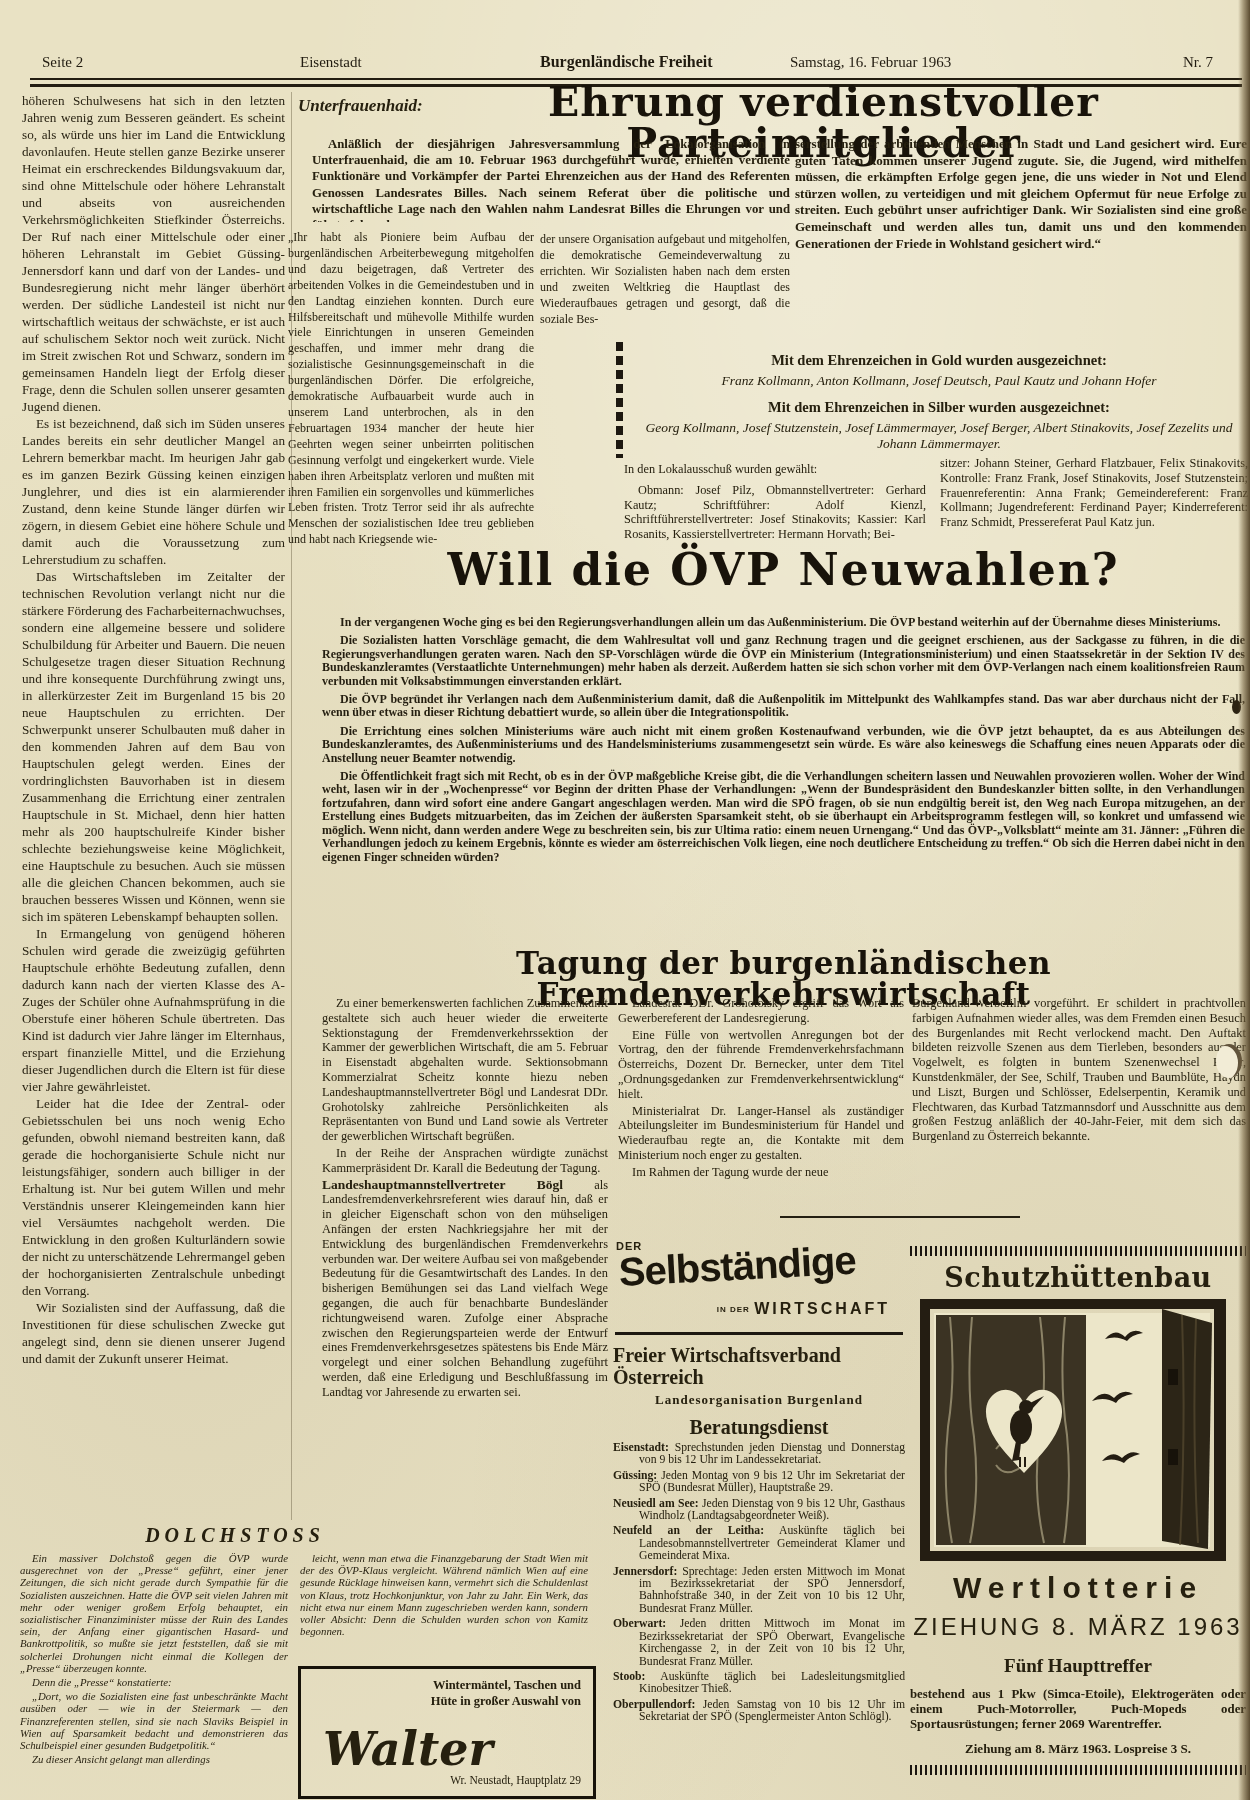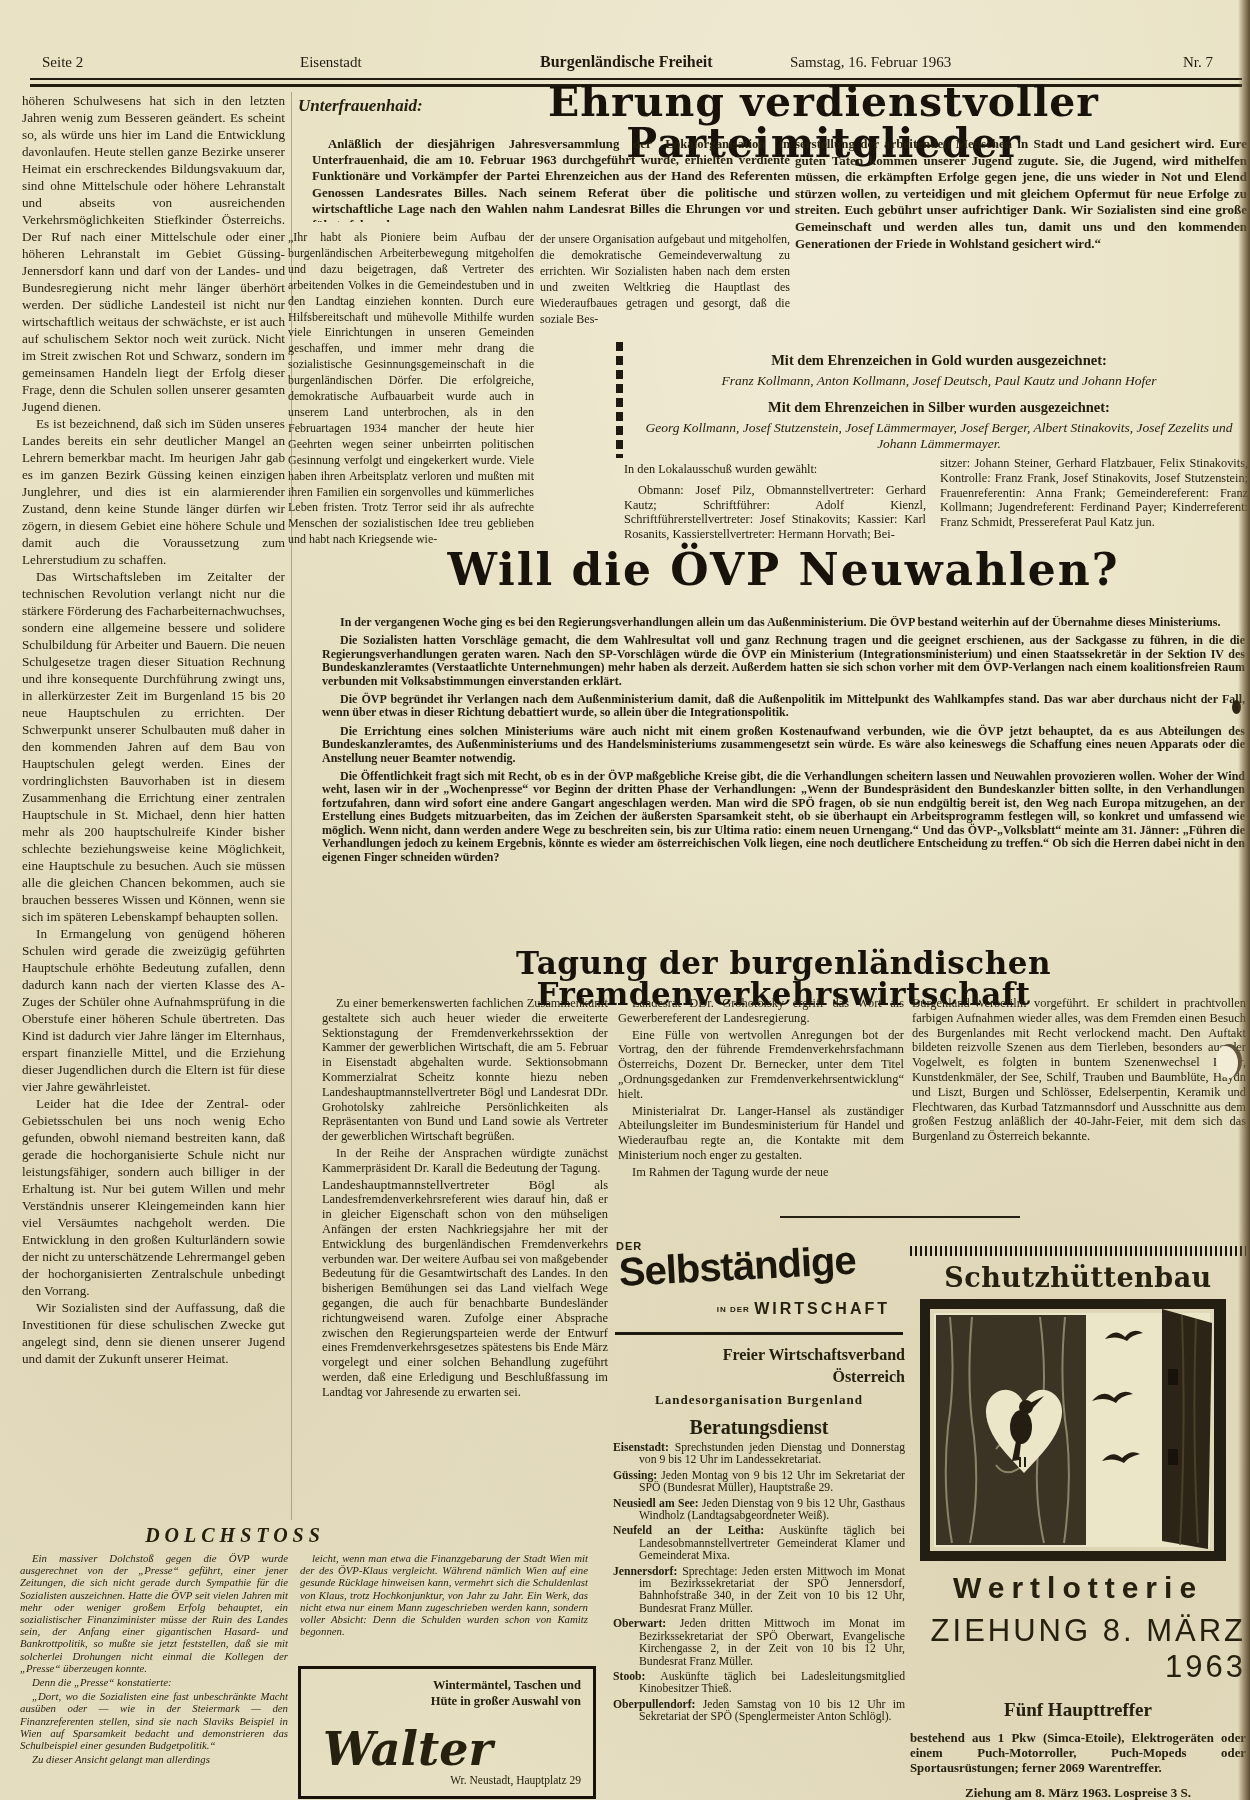--- a/index.html
+++ b/index.html
@@ -48,21 +48,21 @@
   
   .h-oevp{font-size:44px;letter-spacing:2px;line-height:1;}
   .oevp{font-weight:bold;font-size:12px;line-height:13.4px;color:#241e10;}
   .oevp p{text-indent:18px;margin-bottom:5px;}
 
   
   .h-tagung{font-size:31px;letter-spacing:.5px;line-height:1;}
   .tagcol{font-size:12.4px;line-height:14.8px;}
   .tagcol p{text-indent:14px;margin-bottom:2px;}
   .tagcol .noind{text-indent:0;}
-  .boldlead{font-weight:normal;font-size:13.5px;}
+  .boldlead{font-weight:bold;font-size:13.5px;}
   .divrule{height:2px;background:#241f12;}
 
   
   .h-dolch{font-weight:bold;font-style:italic;font-size:20px;letter-spacing:5px;text-align:center;}
   .dolch{font-style:italic;font-size:10.8px;line-height:12.2px;color:#2a2414;}
   .dolch p{text-indent:12px;margin-bottom:2px;}
 
   
   .walterbox{border:3px solid #17130a;padding:8px 12px 6px 12px;background:rgba(255,255,255,.04);}
   .walter-top{font-weight:bold;font-size:12.5px;line-height:1.3;text-align:right;}
@@ -70,32 +70,32 @@
   .walter-addr{font-size:11.5px;text-align:right;margin-top:2px;}
 
   
   .logo-small{font-family:"Liberation Sans",sans-serif;font-weight:bold;font-size:11px;letter-spacing:1px;}
   .logo-main{font-family:"Liberation Sans",sans-serif;font-weight:bold;font-size:40px;letter-spacing:-1px;
     transform:rotate(-3deg);transform-origin:left bottom;color:#1c170c;}
   .logo-sub{font-family:"Liberation Sans",sans-serif;font-weight:bold;text-align:right;}
   .logo-sub .tiny{font-size:8px;letter-spacing:1px;vertical-align:2px;}
   .logo-sub .big{font-size:16px;letter-spacing:3px;}
   .fwv-rule{height:3px;background:#1d1810;}
-  .fwv-org{font-weight:bold;text-align:right;font-size:16px;line-height:22px;}
+  .fwv-org{font-weight:bold;text-align:left;font-size:20px;line-height:22px;}
   .fwv-land{font-weight:bold;text-align:center;font-size:13px;letter-spacing:1px;margin-top:4px;}
   .fwv-service{font-weight:bold;text-align:center;font-size:20px;}
   .entries{font-size:11.7px;line-height:12.4px;}
   .entries .entry{padding-left:26px;text-indent:-26px;margin-bottom:3px;text-align:justify;}
   .entries .place{font-weight:bold;}
 
   
   .comb{height:10px;background:repeating-linear-gradient(90deg,#1a1510 0 2px,transparent 2px 5px);}
   .h-schutz{font-family:"DejaVu Serif",serif;font-weight:bold;font-size:27px;text-align:center;letter-spacing:.5px;}
   .wertlotterie{font-family:"Liberation Sans",sans-serif;font-weight:bold;font-size:30px;letter-spacing:7px;text-align:center;}
-  .ziehung{font-family:"Liberation Sans",sans-serif;font-size:31px;letter-spacing:3px;text-align:right;}
+  .ziehung{font-family:"Liberation Sans",sans-serif;font-size:24px;letter-spacing:3px;text-align:center;}
   .haupttreffer{font-weight:bold;font-size:19px;text-align:center;}
   .prizes{font-weight:bold;font-size:12.8px;line-height:14.8px;}
   .lotfooter{font-weight:bold;font-size:13px;text-align:center;}
 
   
   .gutter{top:0;left:1238px;width:12px;height:1800px;
     background:linear-gradient(90deg, rgba(130,110,70,0) 0, rgba(110,92,58,.55) 45%, #5a4b30 100%);}
   .chip{left:1216px;top:1044px;width:26px;height:34px;border-radius:50%;
     background:#f2ecd6;box-shadow:inset -4px 2px 0 rgba(60,45,20,.8);}
   .speck{left:1232px;top:700px;width:9px;height:14px;border-radius:50%;background:#2c2313;}

